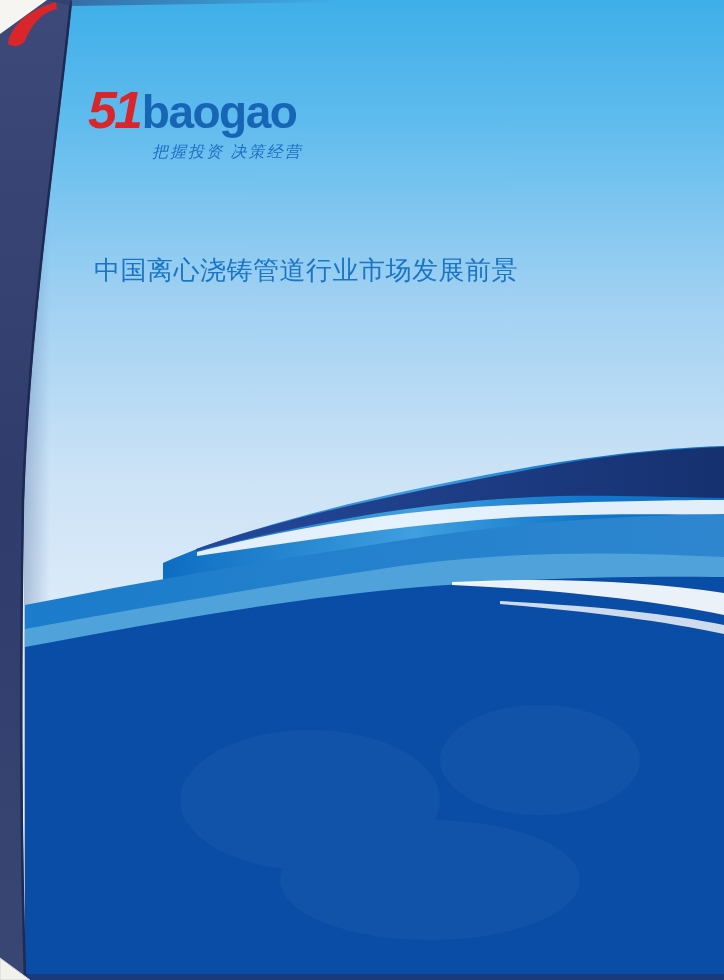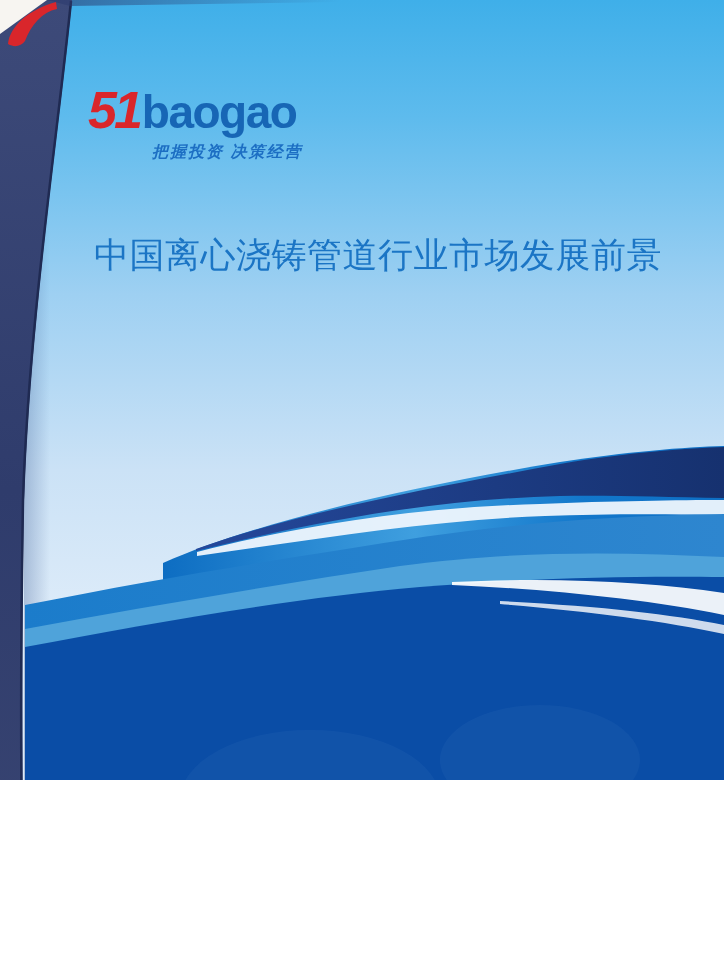--- a/index.html
+++ b/index.html
@@ -1,19 +1,19 @@
 <!DOCTYPE html>
 <html style="--logo-red: #d9262b; --logo-blue: #1766b5; --tagline-blue: #1c6ec3; --title-blue: #1b75c5; --sky-top: #3fafe9; --sky-pale: #dcebf9; --wave-navy: #1d3e86; --wave-bright: #0e6fc4; --wave-medium: #2e86cf; --wave-light: #4fa3da; --wave-dark: #0a4da6; --bottom-strip: #1a3a7c; --spine: #323f6d;"><head>
 <meta charset="utf-8">
 <style>
   html,body{margin:0;padding:0;background:#ffffff;}
   *{box-sizing:border-box;}
   .book{
     position:relative;
-    width:724px;height:780px;
+    width:724px;height:980px;
     overflow:hidden;
     font-family:"Liberation Sans","DejaVu Sans",sans-serif;
   }
   .book svg{position:absolute;left:0;top:0;display:block;}
   
   .logo{
     position:absolute;left:88px;top:84px;
     white-space:nowrap;
     line-height:1;
   }
@@ -28,30 +28,30 @@
   .logo-word{
     font-size:46px;
     font-weight:700;
     color:var(--logo-blue,#1766b5);
     letter-spacing:-1.5px;
   }
   .logo-tail{left:78px;top:116px;}
   .tagline{
     position:absolute;left:152px;top:142px;
     font-size:16px;
-    font-weight:700;
+    font-weight:400;
     font-style:italic;
     letter-spacing:2px;
     color:var(--tagline-blue,#1c6ec3);
     white-space:nowrap;
   }
   
   .title{
-    position:absolute;left:94px;top:230px;
-    font-size:35px;
+    position:absolute;left:94px;top:246px;
+    font-size:26px;
     line-height:49px;
     letter-spacing:0.5px;
     color:var(--title-blue,#1b75c5);
     font-weight:400;
     white-space:nowrap;
   }
 </style>
 </head>
 <body>
 

